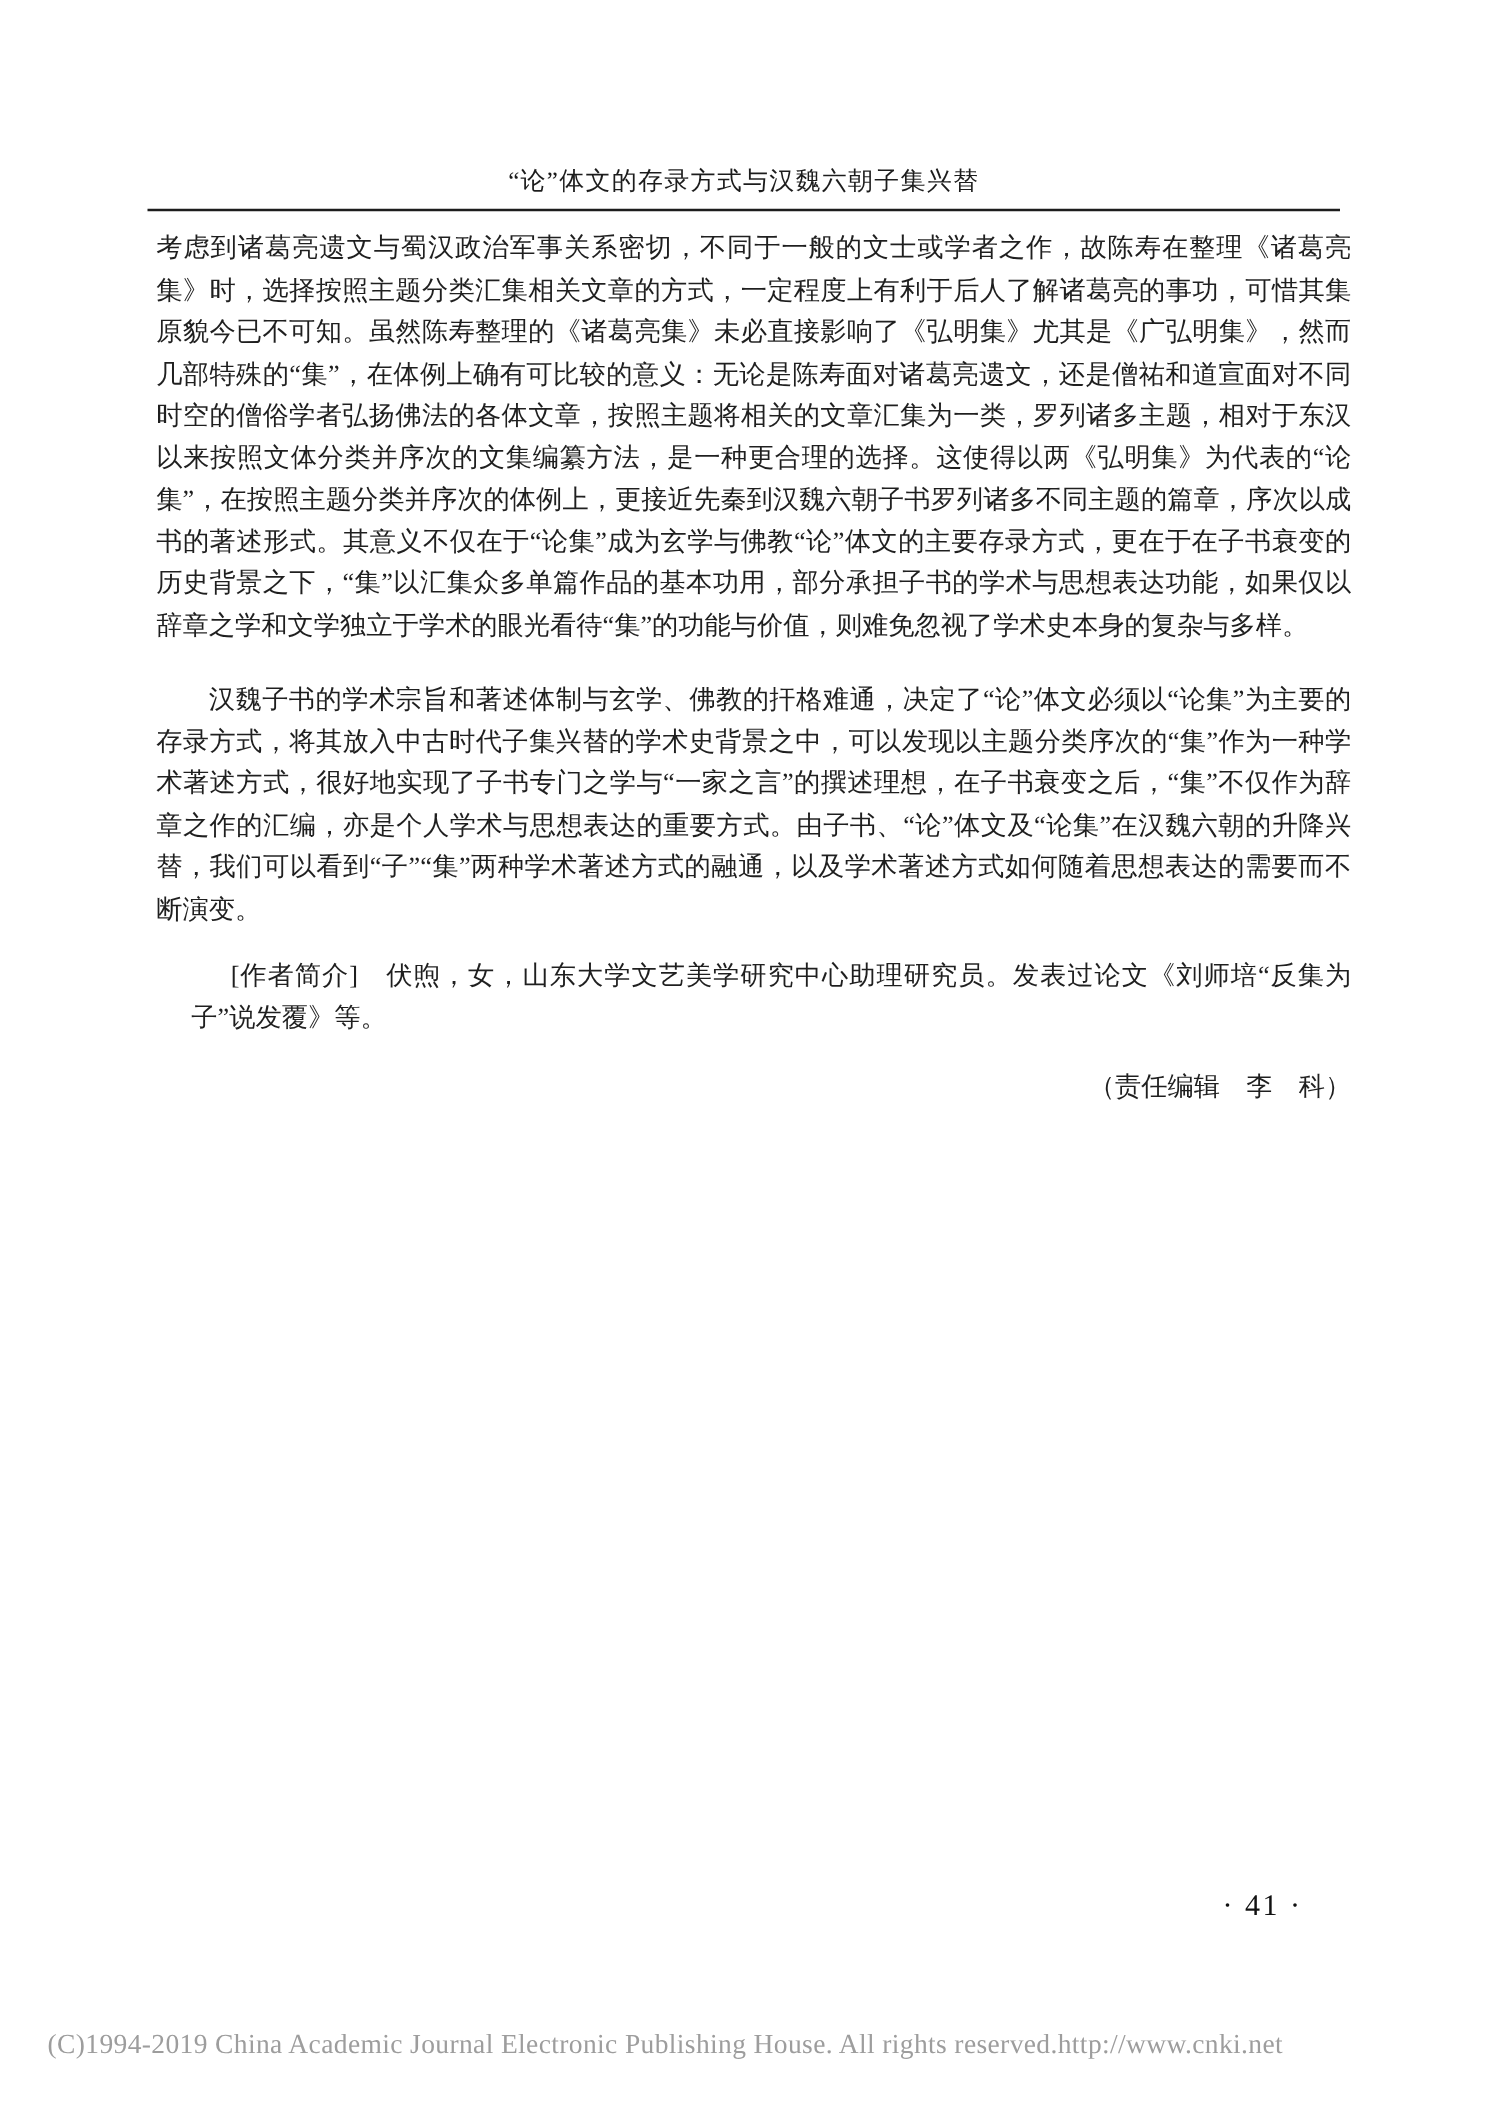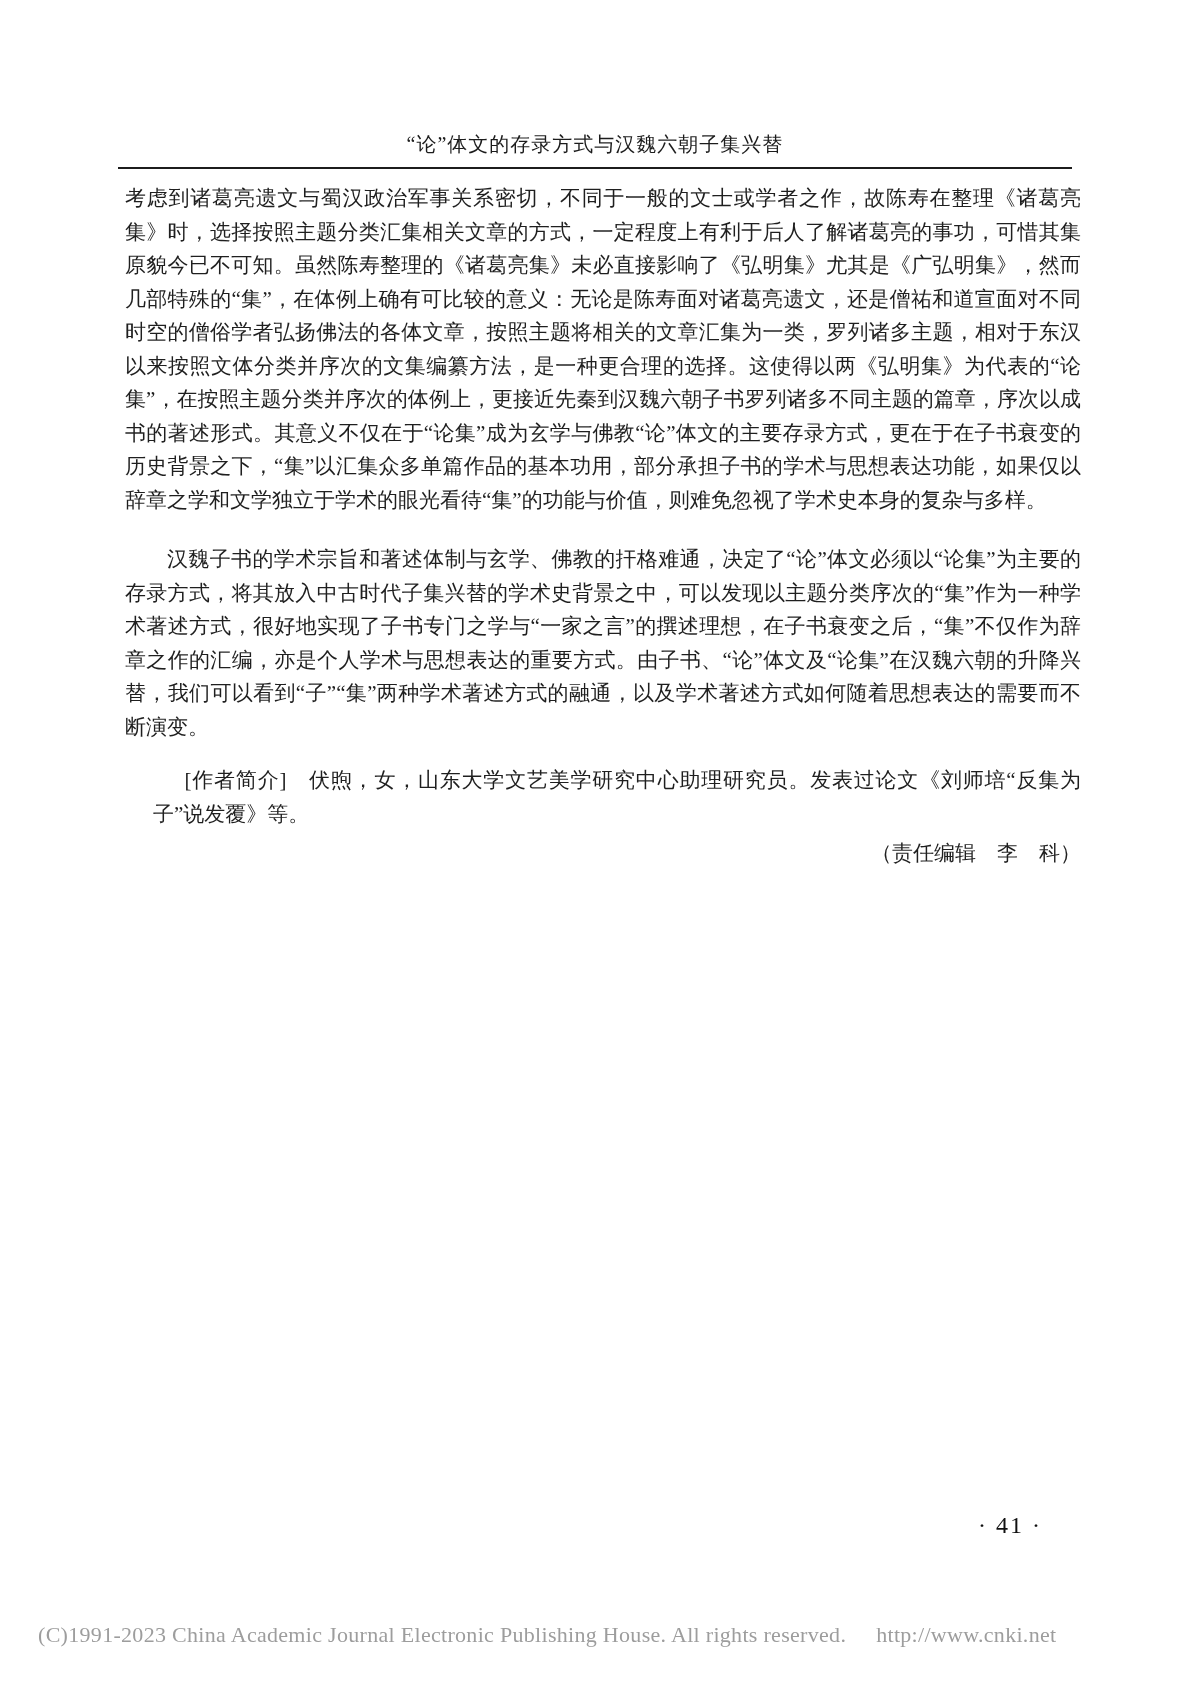--- a/index.html
+++ b/index.html
@@ -41,58 +41,58 @@
   .para { margin: 0; }
   .para.p2 { text-indent: 2em; margin-top: 26px; }
 
   .bio {
     margin: 20px 0 0 28px;
     width: 928px;
     text-indent: 1.5em;
   }
 
   .editor {
-    margin-top: 6px;
+    margin-top: 22px;
     text-align: right;
   }
 
   .pagenum {
     position: absolute;
     top: 1512px; left: 978px; width: 124px;
     text-align: left;
     font-size: 24px;
     color: #111111;
     letter-spacing: 2px;
   }
 
   .footer {
     position: absolute;
     top: 1622px; left: 38px; width: 1140px;
     font-size: 22px;
     color: #9d9d9d;
     letter-spacing: 0.3px;
     white-space: nowrap;
   }
-  .footer .url { margin-left: 30px; }
+  .footer .url { }
 </style>
 </head>
 <body>
 
 <div class="page">
 
   <div class="running-head">“论”体文的存录方式与汉魏六朝子集兴替</div>
 
   <div class="header-rule"></div>
 
   <div class="content">
     <p class="para p1">考虑到诸葛亮遗文与蜀汉政治军事关系密切，不同于一般的文士或学者之作，故陈寿在整理《诸葛亮集》时，选择按照主题分类汇集相关文章的方式，一定程度上有利于后人了解诸葛亮的事功，可惜其集原貌今已不可知。虽然陈寿整理的《诸葛亮集》未必直接影响了《弘明集》尤其是《广弘明集》，然而几部特殊的“集”，在体例上确有可比较的意义：无论是陈寿面对诸葛亮遗文，还是僧祐和道宣面对不同时空的僧俗学者弘扬佛法的各体文章，按照主题将相关的文章汇集为一类，罗列诸多主题，相对于东汉以来按照文体分类并序次的文集编纂方法，是一种更合理的选择。这使得以两《弘明集》为代表的“论集”，在按照主题分类并序次的体例上，更接近先秦到汉魏六朝子书罗列诸多不同主题的篇章，序次以成书的著述形式。其意义不仅在于“论集”成为玄学与佛教“论”体文的主要存录方式，更在于在子书衰变的历史背景之下，“集”以汇集众多单篇作品的基本功用，部分承担子书的学术与思想表达功能，如果仅以辞章之学和文学独立于学术的眼光看待“集”的功能与价值，则难免忽视了学术史本身的复杂与多样。</p>
     <p class="para p2">汉魏子书的学术宗旨和著述体制与玄学、佛教的扞格难通，决定了“论”体文必须以“论集”为主要的存录方式，将其放入中古时代子集兴替的学术史背景之中，可以发现以主题分类序次的“集”作为一种学术著述方式，很好地实现了子书专门之学与“一家之言”的撰述理想，在子书衰变之后，“集”不仅作为辞章之作的汇编，亦是个人学术与思想表达的重要方式。由子书、“论”体文及“论集”在汉魏六朝的升降兴替，我们可以看到“子”“集”两种学术著述方式的融通，以及学术著述方式如何随着思想表达的需要而不断演变。</p>
     <p class="bio">[作者简介]　伏煦，女，山东大学文艺美学研究中心助理研究员。发表过论文《刘师培“反集为子”说发覆》等。</p>
     <p class="editor">（责任编辑　李　科）</p>
   </div>
 
   <div class="pagenum">· 41 ·</div>
 
   <div class="footer">
-    <span class="copyright">(C)1991-2023 China Academic Journal Electronic Publishing House. All rights reserved.</span><span class="url">http://www.cnki.net</span>
+    <span class="copyright">(C)1994-2019 China Academic Journal Electronic Publishing House. All rights reserved.</span><span class="url">http://www.cnki.net</span>
   </div>
 
 </div>
 
 </body></html>

